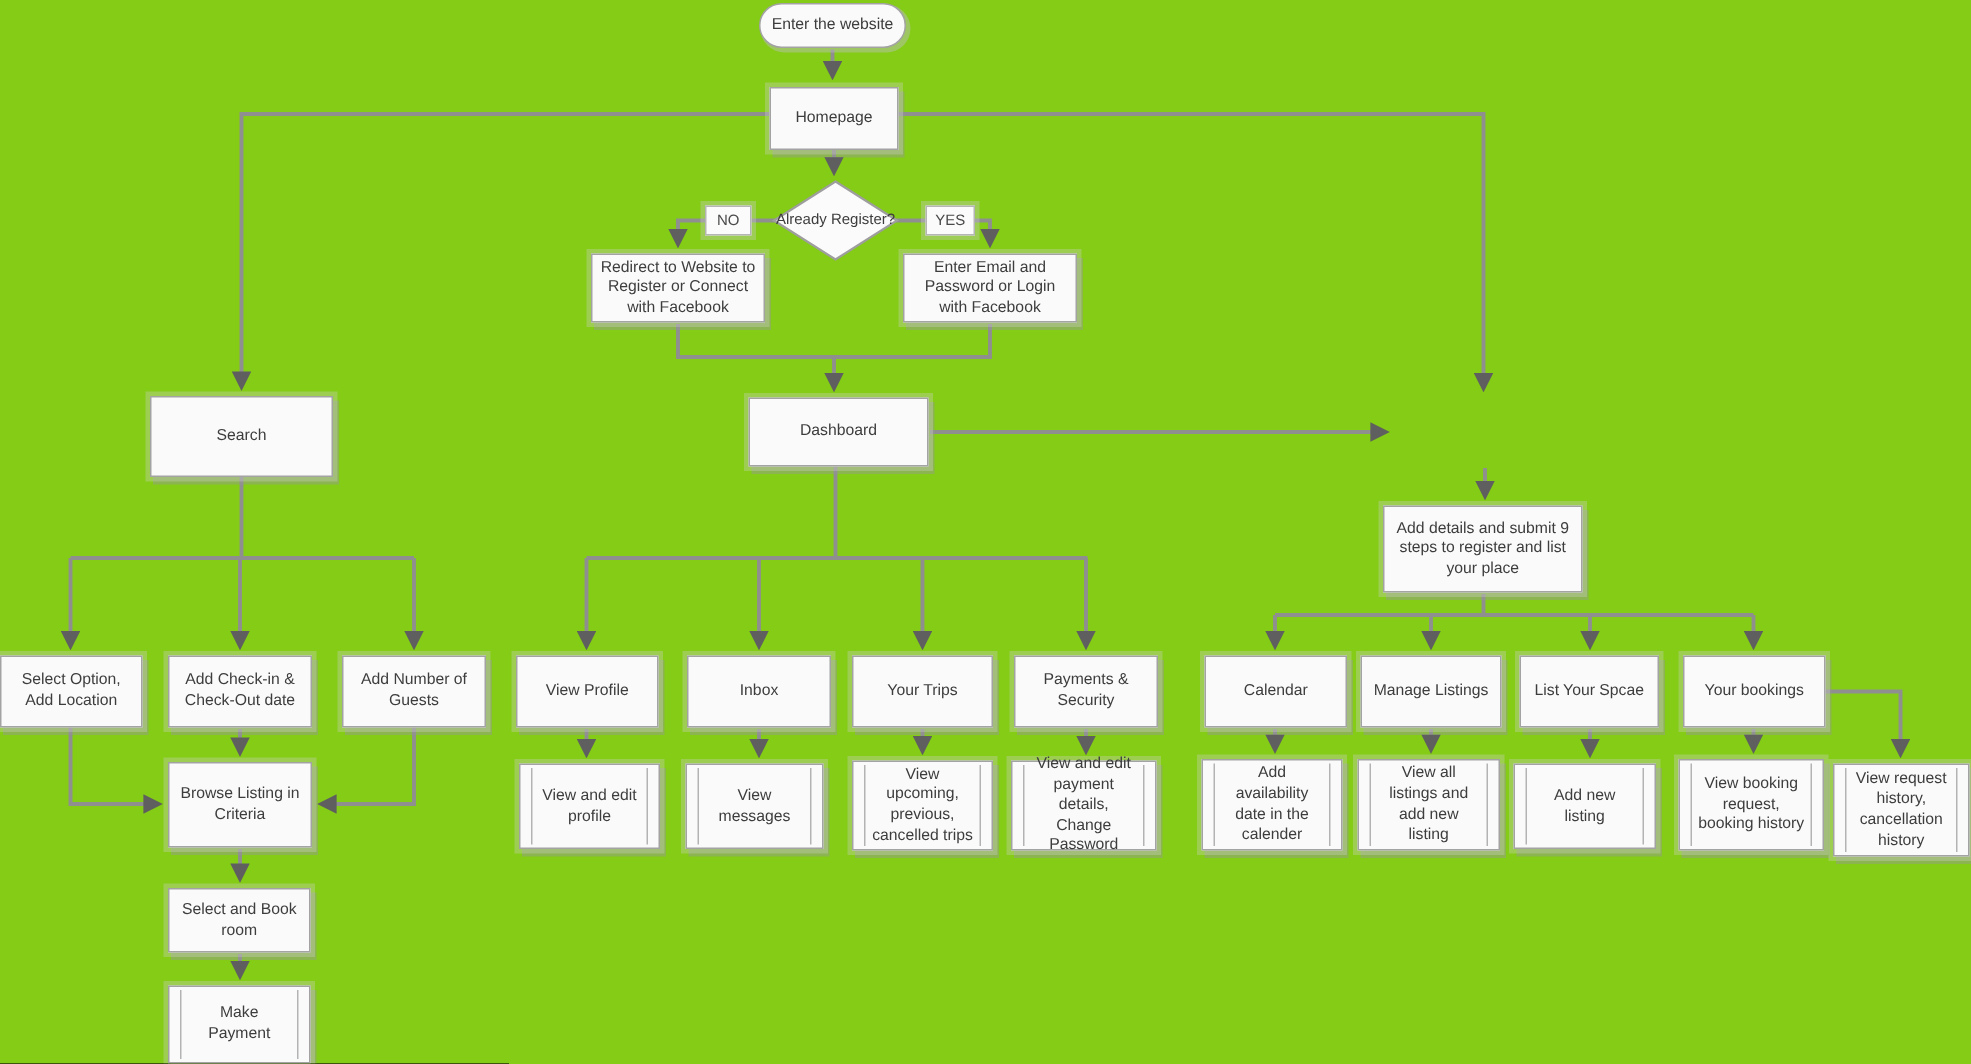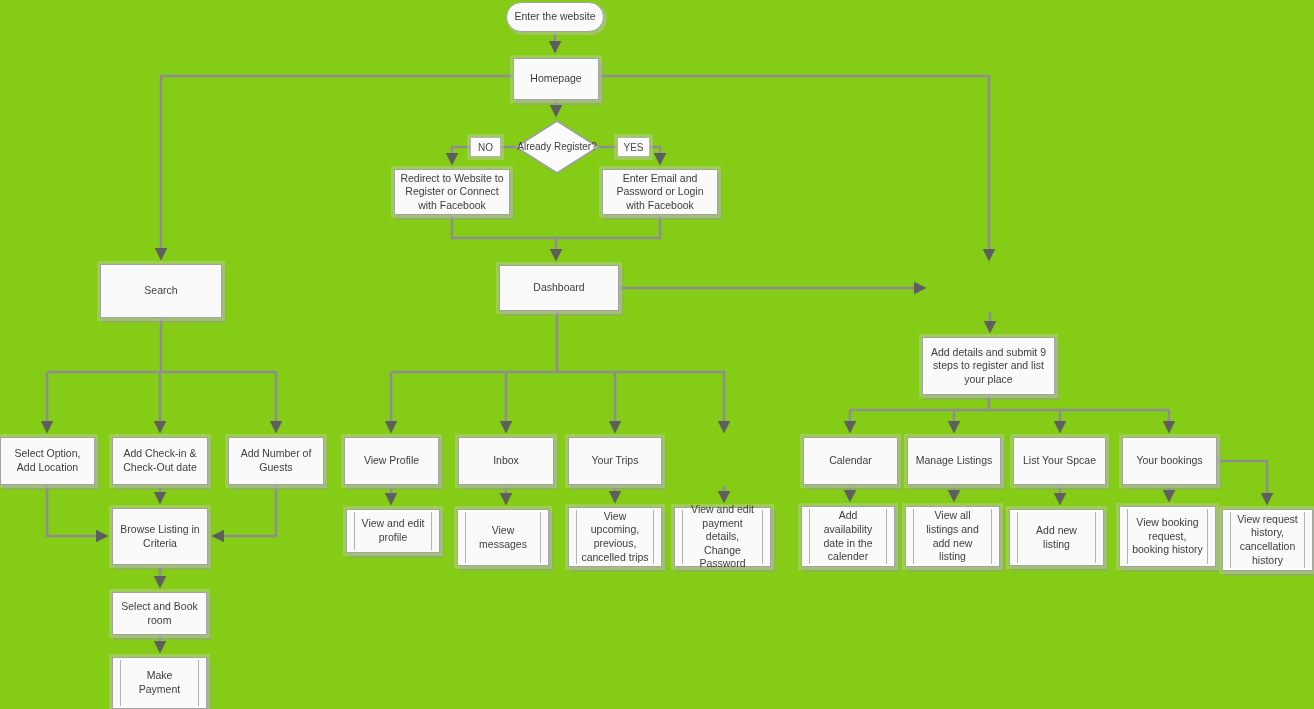--- a/index.html
+++ b/index.html
@@ -104,21 +104,22 @@
   <div class="node" style="left:0px;top:437px;width:95px;height:48px">Select Option, Add Location</div>
   <div class="node" style="left:112px;top:437px;width:96px;height:48px">Add Check-in &amp; Check-Out date</div>
   <div class="node" style="left:228px;top:437px;width:96px;height:48px">Add Number of Guests</div>
   <div class="node" style="left:112px;top:508px;width:96px;height:57px">Browse Listing in Criteria</div>
   <div class="node" style="left:112px;top:592px;width:95px;height:43px">Select and Book room</div>
   <div class="node pre" style="left:112px;top:657px;width:95px;height:52px">Make Payment</div>
 
   <div class="node" style="left:344px;top:437px;width:95px;height:48px">View Profile</div>
   <div class="node" style="left:458px;top:437px;width:96px;height:48px">Inbox</div>
   <div class="node" style="left:568px;top:437px;width:94px;height:48px">Your Trips</div>
-  <div class="node pre" style="left:346px;top:509px;width:94px;height:44px">View and  edit profile</div>
+  <div class="node" style="left:676px;top:437px;width:96px;height:48px">Payments &amp; Security</div>
+  <div class="node pre" style="left:346px;top:509px;width:94px;height:57px">View and  edit profile</div>
   <div class="node pre" style="left:457px;top:509px;width:92px;height:57px">View messages</div>
   <div class="node pre" style="left:568px;top:507px;width:94px;height:60px">View upcoming, previous, cancelled trips</div>
   <div class="node pre" style="left:674px;top:507px;width:97px;height:60px">View and edit payment details, Change Password</div>
 
   <div class="node" style="left:803px;top:437px;width:95px;height:48px">Calendar</div>
   <div class="node" style="left:907px;top:437px;width:94px;height:48px">Manage Listings</div>
   <div class="node" style="left:1013px;top:437px;width:93px;height:48px">List Your Spcae</div>
   <div class="node" style="left:1122px;top:437px;width:95px;height:48px">Your bookings</div>
   <div class="node pre" style="left:801px;top:506px;width:94px;height:61px">Add availability date in the calender</div>
   <div class="node pre" style="left:905px;top:506px;width:95px;height:61px">View all listings and add new listing</div>

